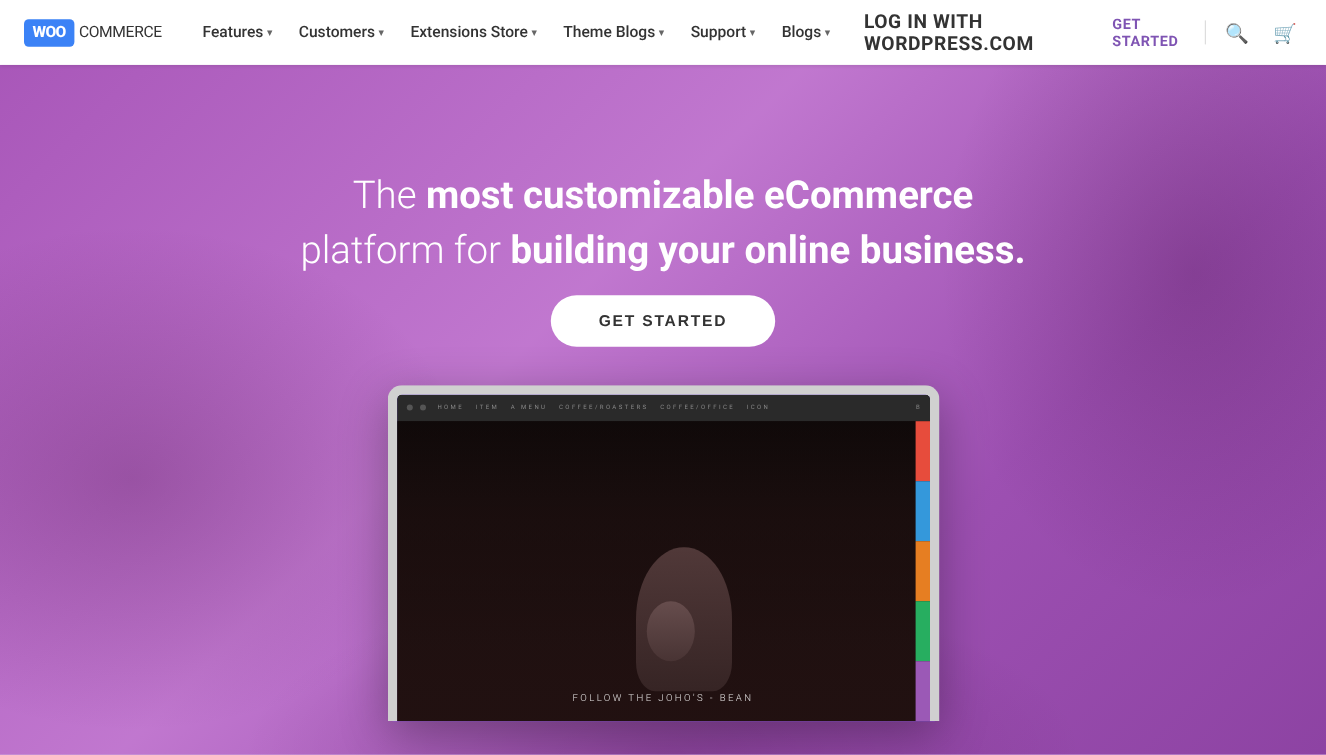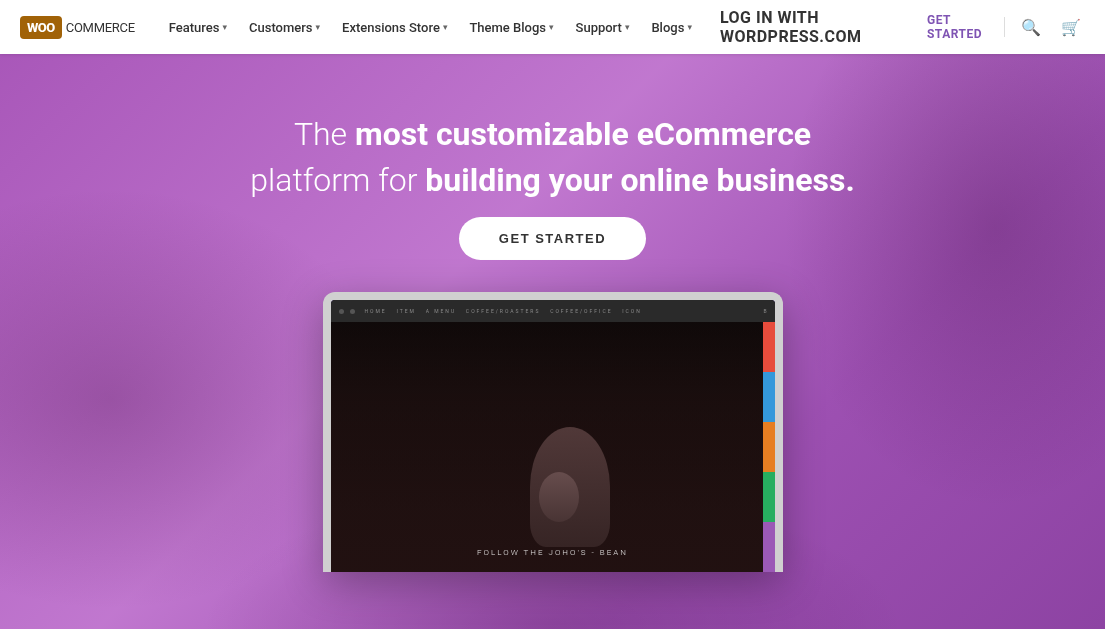--- a/index.html
+++ b/index.html
@@ -15,21 +15,21 @@
       height: 54px;
       padding: 0 20px;
       box-shadow: 0 1px 3px rgba(0,0,0,0.1);
     }
     .nav-logo {
       display: flex;
       align-items: center;
       margin-right: 24px;
     }
     .logo-box {
-      background: #a16207;
+      background: #3b82f6;
       border-radius: 4px;
       padding: 4px 7px;
       display: flex;
       align-items: center;
       justify-content: center;
     }
     .logo-woo {
       font-size: 13px;
       font-weight: 800;
       color: #fff;
@@ -101,21 +101,21 @@
     
     .hero {
       position: relative;
       width: 1105px;
       height: 575px;
       background: #b06fc4;
       overflow: hidden;
       display: flex;
       flex-direction: column;
       align-items: center;
-      justify-content: flex-start;
+      justify-content: center;
       padding-top: 60px;
     }
     .hero-bg {
       position: absolute;
       inset: 0;
       background: linear-gradient(135deg, #a855b8 0%, #c278d0 40%, #9b4db0 70%, #8a3fa0 100%);
       opacity: 0.92;
     }
     
     .hero-bg-shapes {

